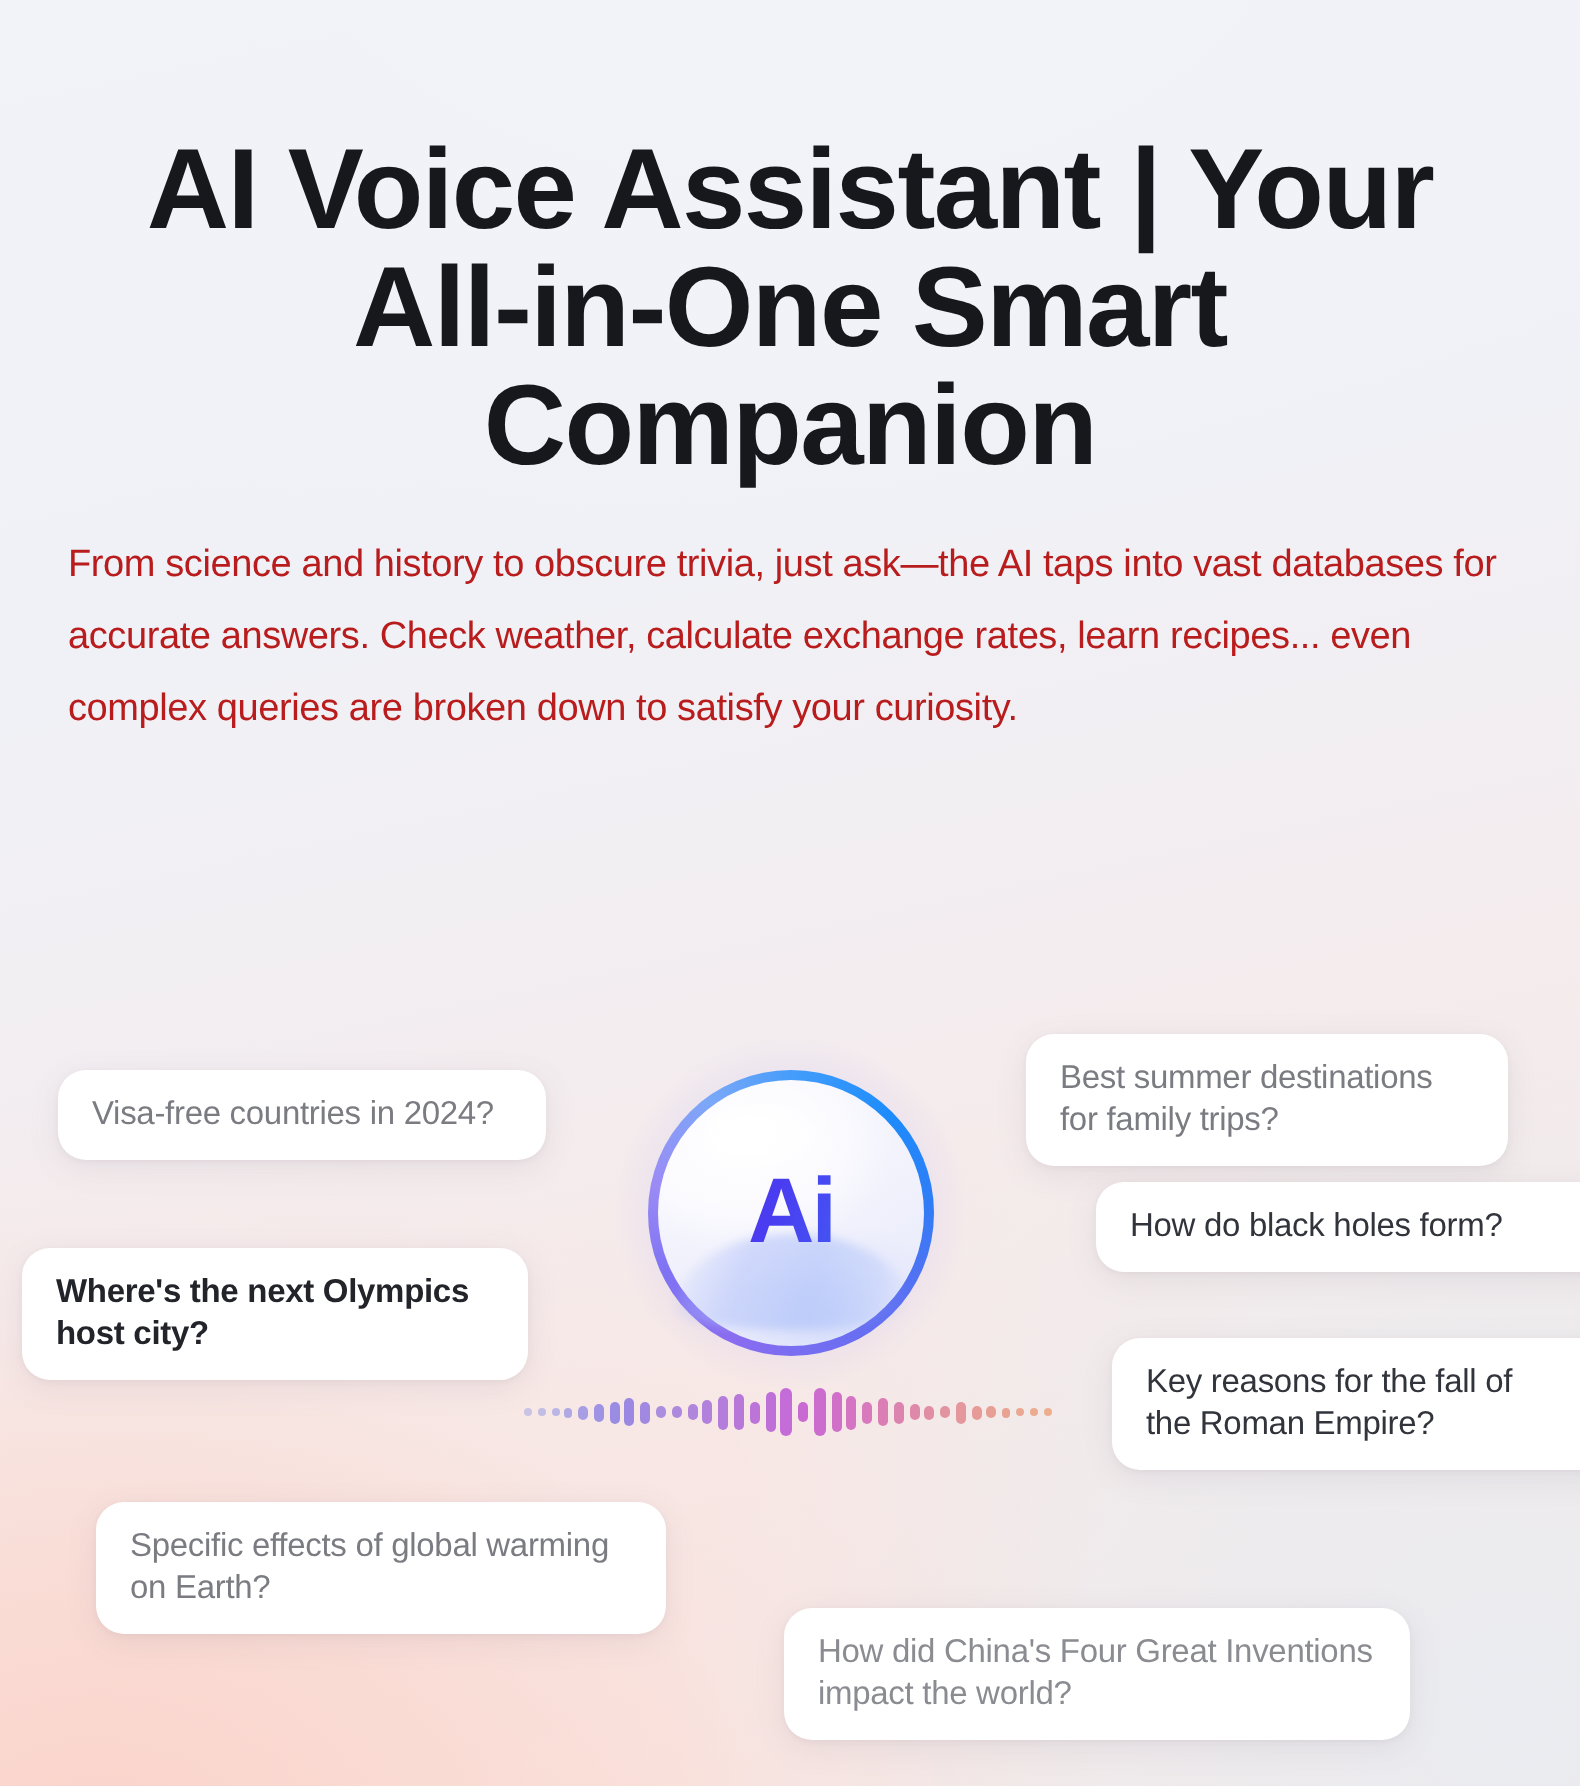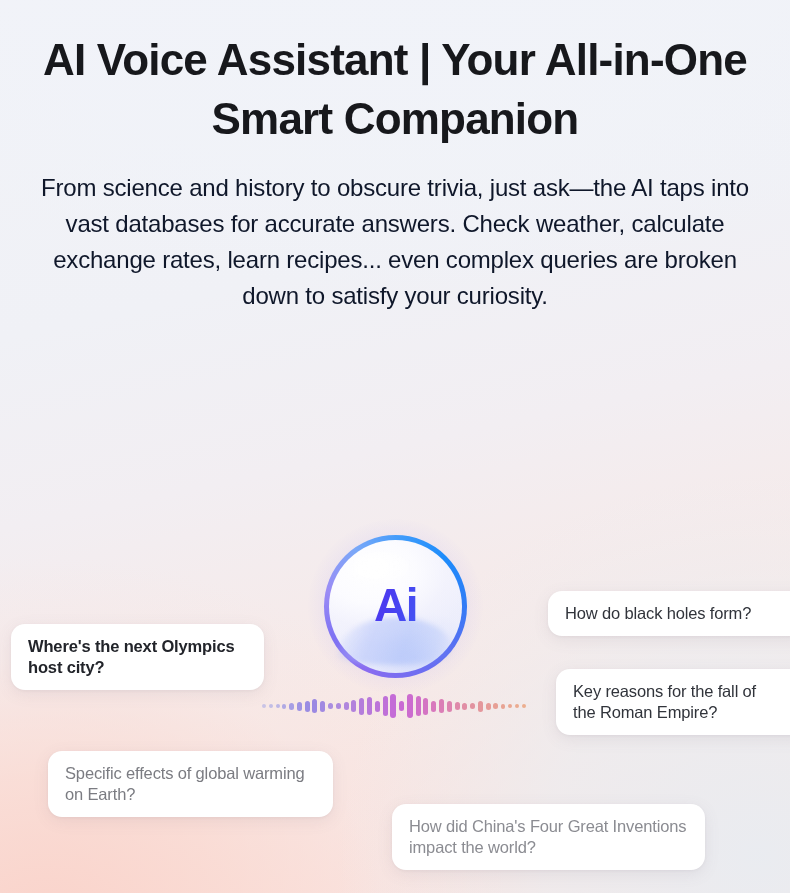--- a/index.html
+++ b/index.html
@@ -46,36 +46,35 @@
         rgba(241,243,249,0.55) 52%,
         rgba(241,243,249,0) 85%);
   }
 
   
   .stage { position:relative; width:790px; height:893px; }
 
   .header { position:absolute; left:0; top:0; width:790px; padding:0 24px; }
 
   .page-title {
-    margin-top:30px;
-    font-size:44px;
+    margin-top:66px;
+    font-size:57px;
     line-height:59px;
     font-weight:700;
     letter-spacing:-0.8px;
     color:#17181c;
     text-align:center;
   }
 
   .page-subtitle {
     margin-top:22px;
-    font-size:24px;
+    font-size:19px;
     line-height:36px;
     font-weight:400;
-    color:#0f172a;
-    text-align:center;
+    color:#b91c1c;
     letter-spacing:-0.2px;
     padding:0 10px;
   }
 
   
   .bubble {
     position:absolute;
     background:#ffffff;
     border-radius:14px;
     box-shadow: 0 4px 16px rgba(110,100,120,0.10),
@@ -246,29 +245,32 @@
       <div class="wave-bar" style="width: 5px; height: 11px; background: rgb(228, 151, 156);"></div>
       <div class="wave-bar" style="width: 5px; height: 7px; background: rgb(230, 155, 152);"></div>
       <div class="wave-bar" style="width: 5px; height: 6px; background: rgb(231, 159, 149);"></div>
       <div class="wave-bar" style="width: 4px; height: 5px; background: rgb(232, 163, 147);"></div>
       <div class="wave-bar" style="width: 4px; height: 4px; background: rgb(234, 167, 145);"></div>
       <div class="wave-bar" style="width: 4px; height: 4px; background: rgb(235, 171, 144);"></div>
       <div class="wave-bar" style="width: 4px; height: 4px; background: rgb(236, 174, 143);"></div>
     </div>
 
 
+  <div class="bubble light b-visa">Visa-free countries in 2024?</div>
 
   <div class="bubble light b-warming">Specific effects of global warming
 on Earth?</div>
 
   <div class="bubble dark b-olympics">Where's the next Olympics
 host city?</div>
 
   <div class="bubble faint b-china">How did China's Four Great Inventions
 impact the world?</div>
 
+  <div class="bubble light b-summer">Best summer destinations
+for family trips?</div>
 
   <div class="bubble mid b-blackhole">How do black holes form?</div>
 
   <div class="bubble mid b-rome">Key reasons for the fall of
 the Roman Empire?</div>
 
 </div>
 
 </body></html>

